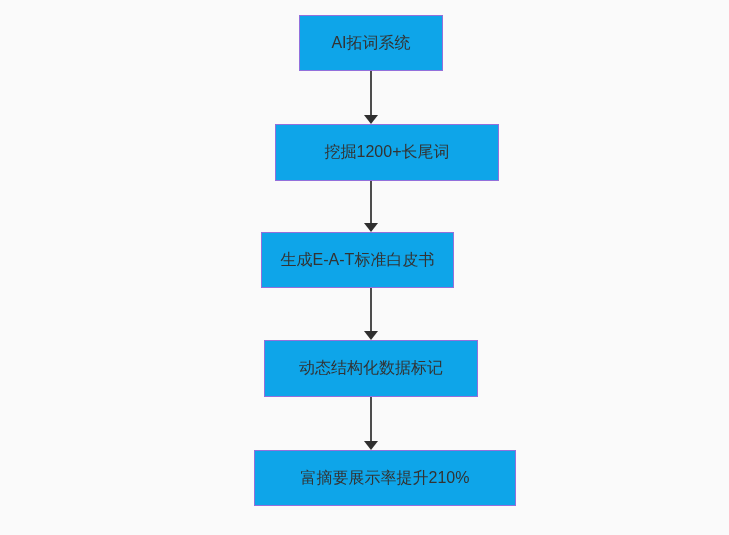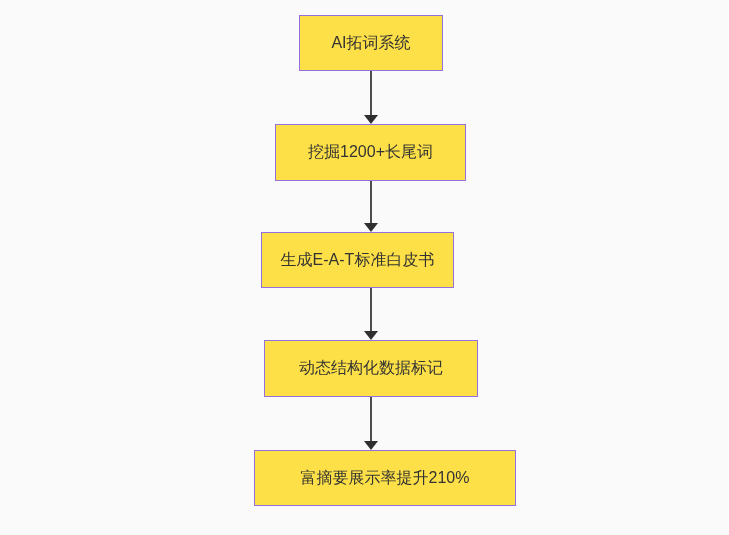--- a/index.html
+++ b/index.html
@@ -14,32 +14,32 @@
     overflow: hidden;
   }
   .canvas {
     position: relative;
     width: 729px;
     height: 535px;
   }
   .flow-node {
     position: absolute;
     box-sizing: border-box;
-    background: #fde047;
+    background: #0ea5e9;
     border: 1px solid #9370DB;
     color: #333333;
     font-size: 16px;
     display: flex;
     align-items: center;
     justify-content: center;
     text-align: center;
     white-space: nowrap;
   }
   .node-1 { left: 299px; top: 15px;  width: 144px; height: 56px; }
-  .node-2 { left: 275px; top: 124px; width: 191px; height: 57px; }
+  .node-2 { left: 275px; top: 124px; width: 224px; height: 57px; }
   .node-3 { left: 261px; top: 232px; width: 193px; height: 56px; }
   .node-4 { left: 264px; top: 340px; width: 214px; height: 57px; }
   .node-5 { left: 254px; top: 450px; width: 262px; height: 56px; }
 
   .edge-line {
     position: absolute;
     left: 370px;
     width: 2px;
     background: #4d4d4d;
   }

